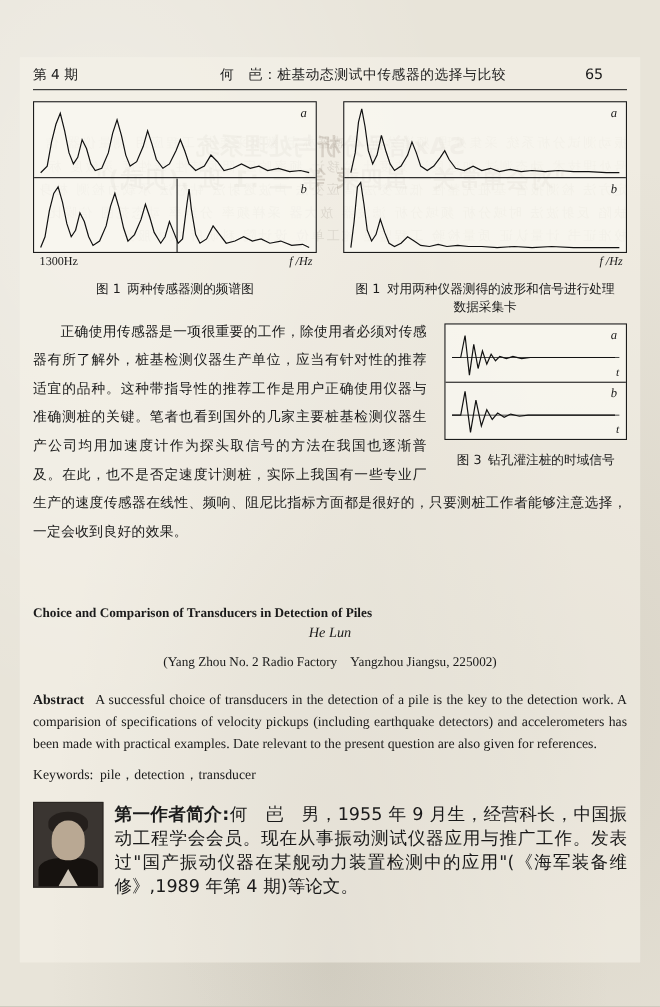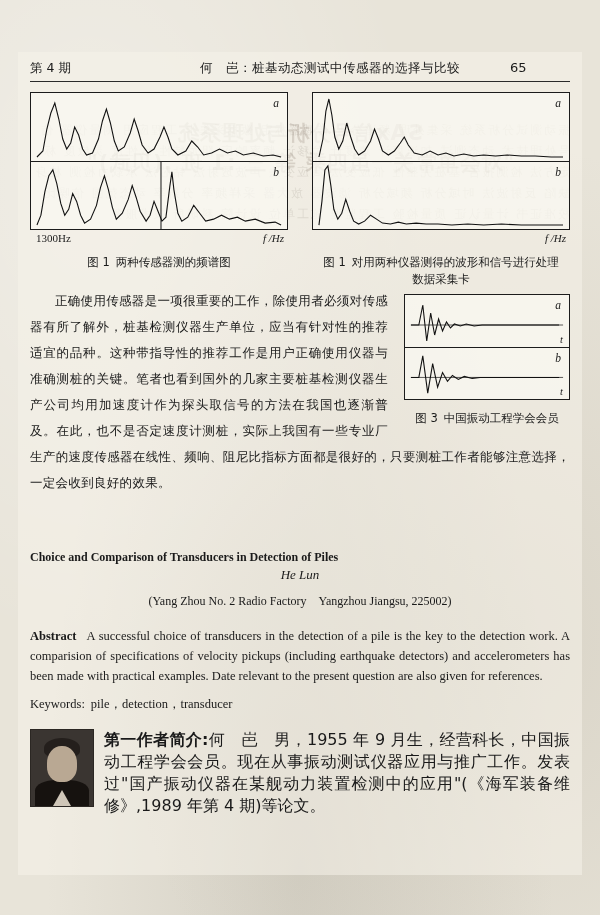--- a/index.html
+++ b/index.html
@@ -77,21 +77,21 @@
   
   .runhead {
     display: flex;
     align-items: baseline;
     font-size: 12.5px;
     font-family: "DejaVu Sans", sans-serif;
     padding-bottom: 4px;
   }
   .runhead .left { width: 120px; }
   .runhead .center { flex: 1; text-align: center; letter-spacing: 0.5px; }
-  .runhead .right { width: 60px; text-align: left; font-size: 13px; }
+  .runhead .right { width: 60px; text-align: center; font-size: 13px; }
   .rule {
     border-bottom: 1.2px solid #2a2a2a;
     margin-bottom: 10px;
   }
 
   
   .figrow {
     display: flex;
     justify-content: space-between;
     margin-top: 4px;
@@ -340,21 +340,21 @@
           <div class="plothalf">
             <span class="plotlabel">b</span>
             <svg viewBox="0 0 166 52" preserveAspectRatio="none">
               <line x1="6" y1="30" x2="160" y2="30" stroke="#111" stroke-width="0.7"></line>
               <polyline fill="none" stroke="#111" stroke-width="1.1" points="6,30 14,30 18,8 23,46 28,16 33,40 38,25 43,34 48,28 54,32 60,29 68,31 76,30 86,30 98,30 110,30 124,30 140,30 156,30"></polyline>
             </svg>
             <span style="position:absolute;right:6px;bottom:2px;font-size:10.5px;font-style:italic;">t</span>
           </div>
         </div>
         <div class="figcap">
-          <span class="num">图 3</span><span>中国振动工程学会会员</span>
+          <span class="num">图 3</span><span>钻孔灌注桩的时域信号</span>
         </div>
       </div>
 
       <div class="bodytext">正确使用传感器是一项很重要的工作，除使用者必须对传感器有所了解外，桩基检测仪器生产单位，应当有针对性的推荐适宜的品种。这种带指导性的推荐工作是用户正确使用仪器与准确测桩的关键。笔者也看到国外的几家主要桩基检测仪器生产公司均用加速度计作为探头取信号的方法在我国也逐渐普及。在此，也不是否定速度计测桩，实际上我国有一些专业厂生产的速度传感器在线性、频响、阻尼比指标方面都是很好的，只要测桩工作者能够注意选择，一定会收到良好的效果。</div>
     </div>
 
     <div class="en-title">Choice and Comparison of Transducers in Detection of Piles</div>
     <div class="en-author">He Lun</div>
     <div class="en-affil">(Yang Zhou No. 2 Radio Factory　Yangzhou Jiangsu, 225002)</div>
 

